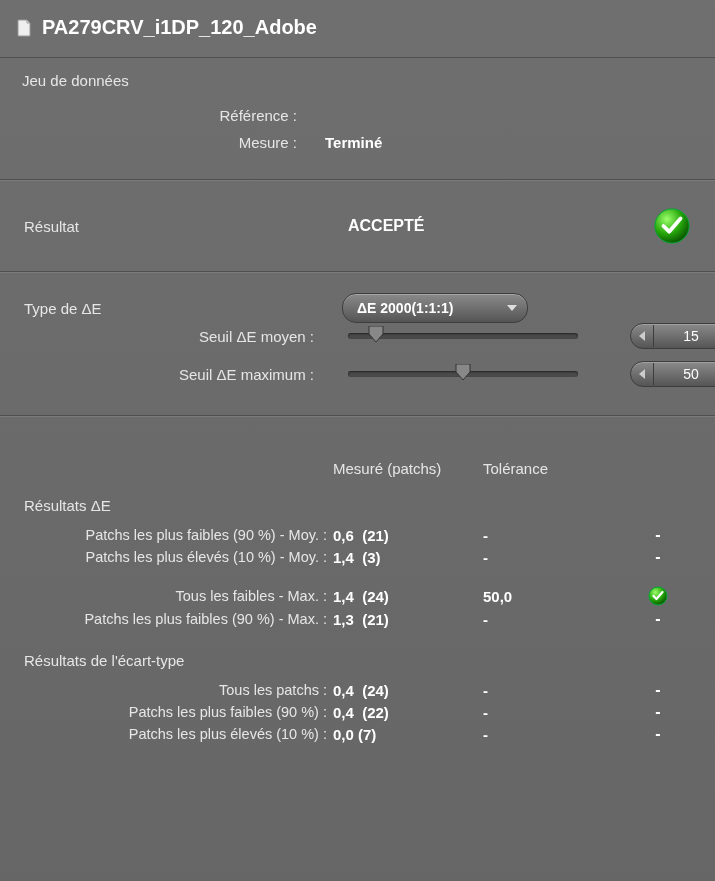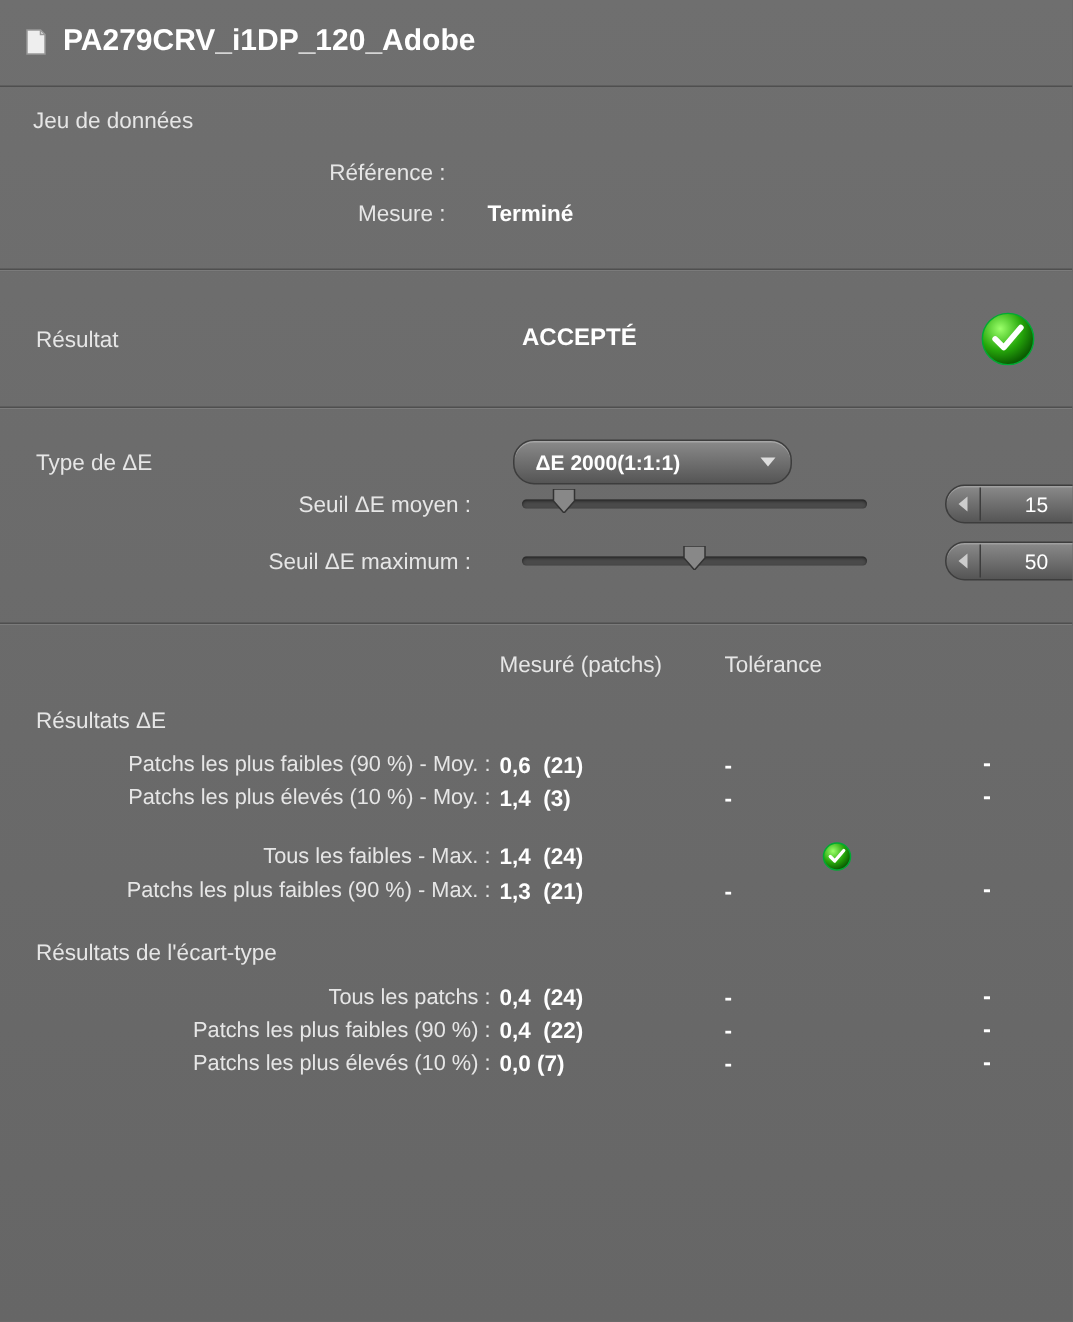--- a/index.html
+++ b/index.html
@@ -186,20 +186,21 @@
     border-right: 1px solid #3d3d3d;
     line-height: 22px;
   }
 
   
   .table-block { padding: 12px 24px 10px 8px; }
   .col-head {
     display: grid;
     grid-template-columns: 325px 150px 150px 50px;
     padding: 4px 0 14px 0;
+    margin-top: 25px;
   }
   .col-head .c { font-size: 15px; color: #e6e6e6; text-align: left; }
   .subhead {
     font-size: 15px;
     color: #e6e6e6;
     padding: 6px 0 10px 16px;
   }
   .data-row {
     display: grid;
     grid-template-columns: 325px 150px 150px 50px;
@@ -357,20 +358,21 @@
           <div class="ok">
             <span style="font-weight:bold">-</span>
           </div>
         </div>
       </div>
   <div class="spacer"></div>
   <div id="de-rows2">
         <div class="data-row">
           <div class="lbl">Tous les faibles - Max. :</div>
           <div class="meas">1,4  (24)</div>
+          <div class="tol">50,0</div>
           <div class="ok">
             <span class="ok-badge-sm"><svg viewBox="0 0 20 20">
                 <defs>
                   <radialGradient id="g2" cx="35%" cy="30%" r="70%">
                     <stop offset="0%" stop-color="#9bff6a"></stop>
                     <stop offset="60%" stop-color="#27a80b"></stop>
                     <stop offset="100%" stop-color="#0b5d02"></stop>
                   </radialGradient>
                 </defs>
                 <circle cx="10" cy="10" r="9" fill="url(#g2)" stroke="#0a3"></circle>

